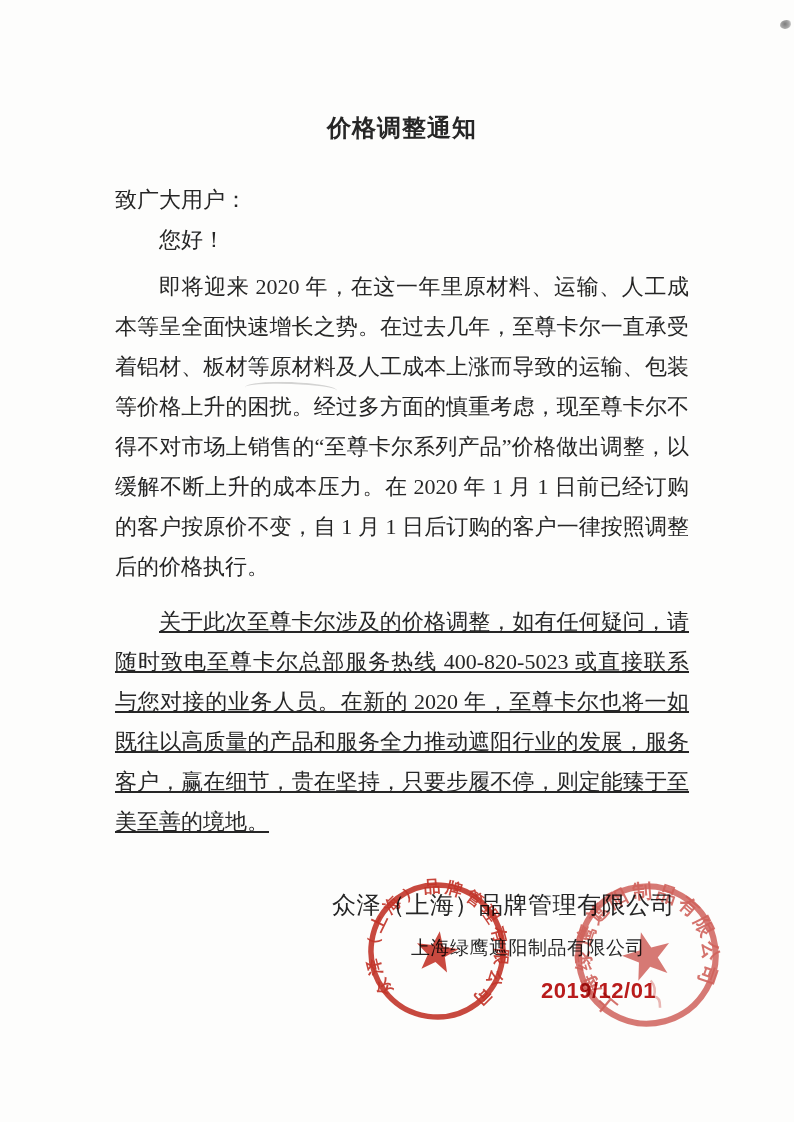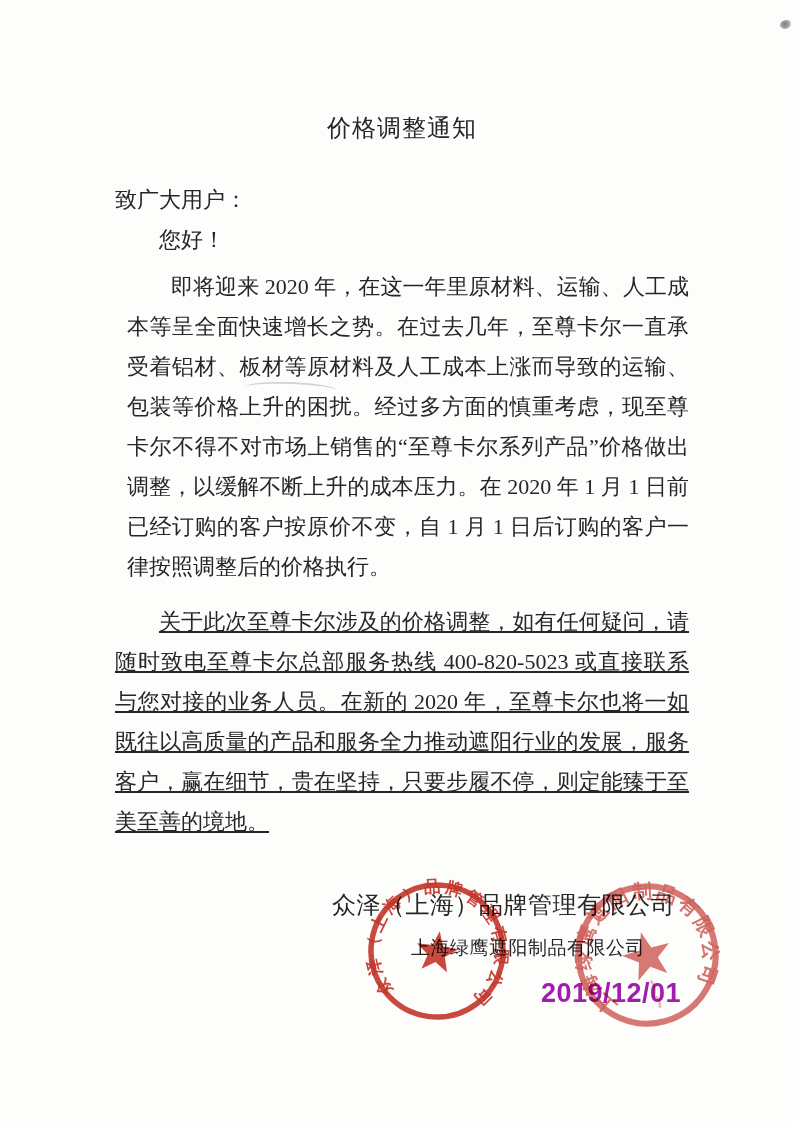--- a/index.html
+++ b/index.html
@@ -15,49 +15,49 @@
   .content {
     position: absolute;
     left: 115px;
     top: 112px;
     width: 574px;
   }
   h1.doc-title {
     margin: 0 0 36px 0;
     text-align: center;
     font-size: 24px;
-    font-weight: 400;
+    font-weight: 700;
     letter-spacing: 1px;
     line-height: 32px;
   }
   .line, p.para {
     font-size: 22px;
     line-height: 40px;
     margin: 0;
     text-align: justify;
     text-justify: inter-ideograph;
   }
   .greeting { text-indent: 2em; }
   p.para { text-indent: 2em; }
   p.p1 { margin-top: 5px; }
-  p.p2 { margin-top: 7px; margin-left: 12px; }
+  p.p2 { margin-top: 7px; }
   p.p3 { margin-top: 15px; text-decoration: underline; }
   .sig-line1 {
     position: absolute; left: 332px; top: 891px;
     font-size: 24px; line-height: 28px; letter-spacing: 0.5px;
   }
   .sig-line2 {
     position: absolute; left: 411px; top: 936px;
     font-size: 19px; line-height: 24px; letter-spacing: 0.5px;
   }
   .sig-date {
     position: absolute; left: 541px; top: 978px;
     font-family: "Liberation Sans", "DejaVu Sans", sans-serif;
-    font-size: 27px; font-weight: 600; letter-spacing: 0.5px;
-    color: #a21caf;
+    font-size: 22px; font-weight: 600; letter-spacing: 0.5px;
+    color: #b91c1c;
   }
   .stamp {
     position: absolute;
     mix-blend-mode: multiply;
   }
   .stamp-left { left: 352px; top: 866px; opacity: 0.92; }
   .stamp-right { left: 560px; top: 868px; opacity: 0.82; }
   .seal-text {
     font-family: "Liberation Serif", "DejaVu Serif", serif;
     font-weight: 700;

